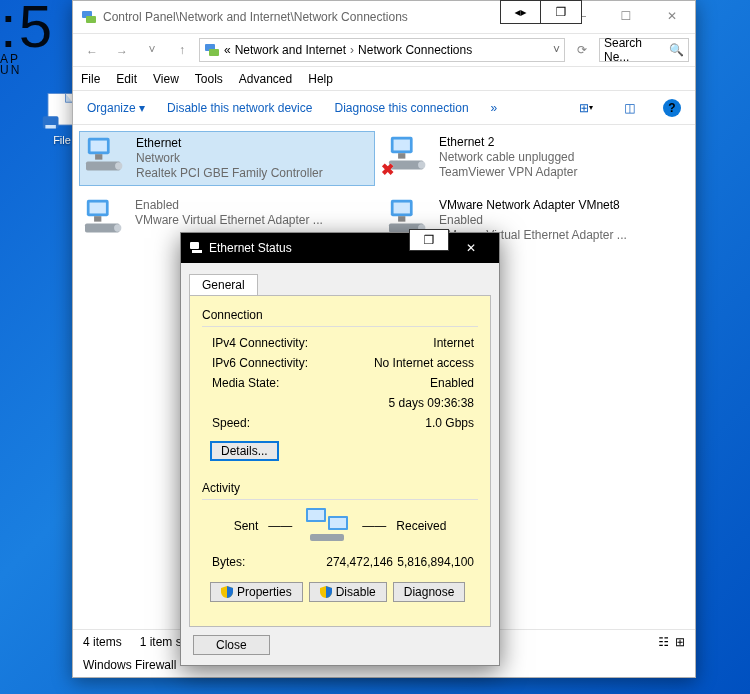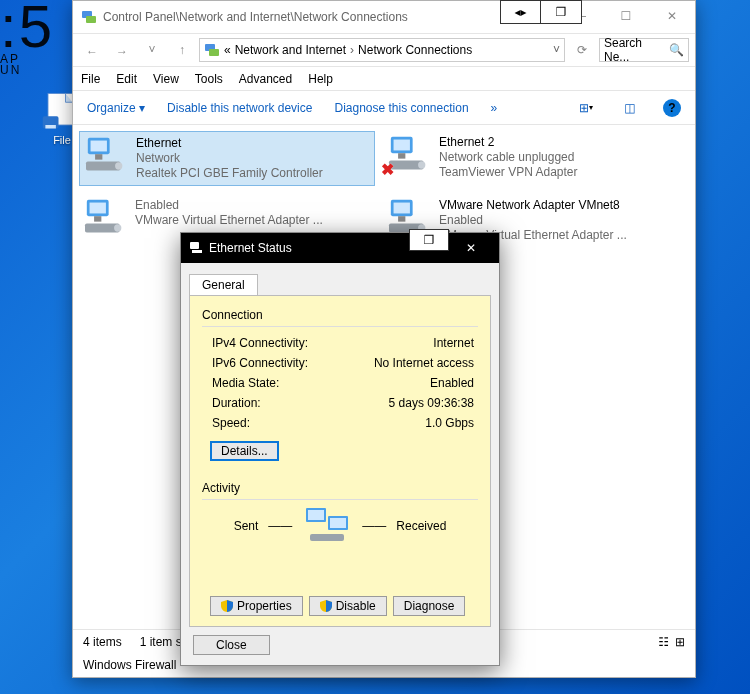--- a/index.html
+++ b/index.html
@@ -272,21 +272,20 @@
       </div>
     <div class="kv">
         <div class="k">IPv6 Connectivity:</div>
         <div class="v">No Internet access</div>
       </div>
     <div class="kv">
         <div class="k">Media State:</div>
         <div class="v">Enabled</div>
       </div>
     <div class="kv">
-        <div class="k">Duration:</div>
         <div class="v">5 days 09:36:38</div>
       </div>
     <div class="kv">
         <div class="k">Speed:</div>
         <div class="v">1.0 Gbps</div>
       </div>
     <div class="details-row"><button class="btn sel">Details...</button></div>
 
     <div class="activity-row">
       <div class="group-lbl">Activity</div>
@@ -297,23 +296,28 @@
         <svg width="50" height="40" viewBox="0 0 50 40">
           <rect x="4" y="2" width="20" height="14" rx="1" fill="#4aa0ea"></rect>
             <rect x="6" y="4" width="16" height="10" fill="#cfe8ff"></rect>
           <rect x="26" y="10" width="20" height="14" rx="1" fill="#4aa0ea"></rect>
             <rect x="28" y="12" width="16" height="10" fill="#cfe8ff"></rect>
           <rect x="8" y="28" width="34" height="7" rx="2" fill="#9aa3ab"></rect>
         </svg>
         <span>——</span>
         <span class="lab">Received</span>
       </div>
-    </div>
-
-    <div class="dlg-btns" style="position:absolute;bottom:10px;left:12px">
+      <div class="kv" style="margin-top:6px">
+        <div class="k">Bytes:</div>
+        <div style="flex:1;text-align:center">274,472,146</div>
+        <div style="flex:1;text-align:right;padding-right:4px">5,816,894,100</div>
+      </div>
+    </div>
+
+    <div class="dlg-btns" style="position:absolute;bottom:24px;left:12px">
       <button class="btn">
         <svg class="shield" viewBox="0 0 12 12">
             <path d="M6 0 L12 2 V6 C12 9 9 12 6 12 C3 12 0 9 0 6 V2 Z" fill="#f3c200"></path>
             <path d="M6 0 L12 2 V6 C12 9 9 12 6 12 Z" fill="#1d72d1"></path>
           </svg>
         <span>Properties</span>
       </button>
       <button class="btn">
         <svg class="shield" viewBox="0 0 12 12">
             <path d="M6 0 L12 2 V6 C12 9 9 12 6 12 C3 12 0 9 0 6 V2 Z" fill="#f3c200"></path>

